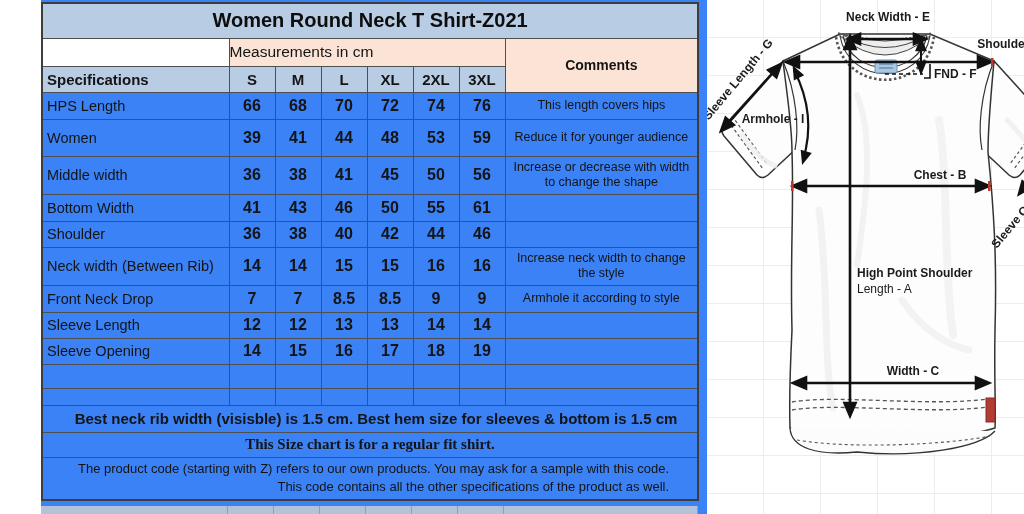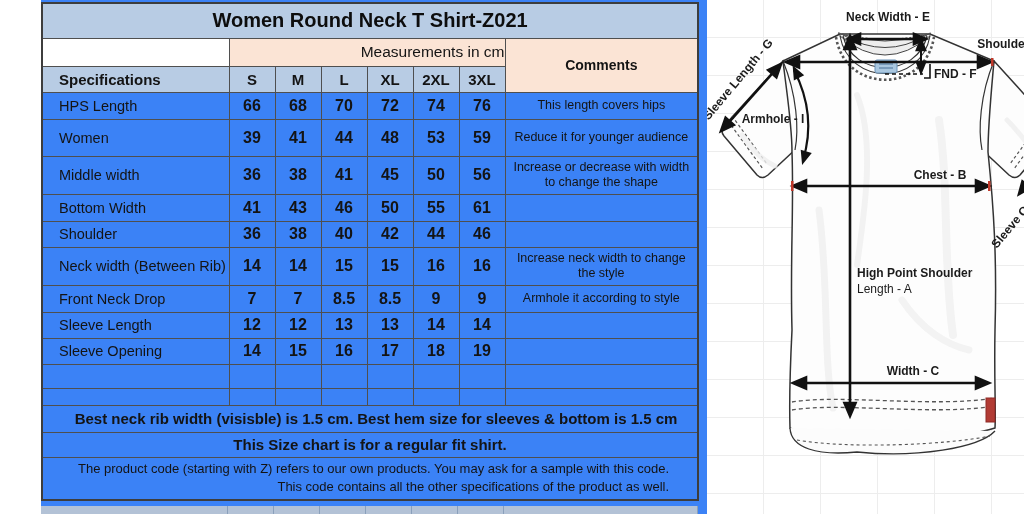--- a/index.html
+++ b/index.html
@@ -10,38 +10,38 @@
   
   .chart-wrap { position:absolute; left:0; top:2px; width:657px; }
   table.size-chart { width:657px; border-collapse:collapse; table-layout:fixed;
     border:2px solid #3d3d3d; }
   table.size-chart th, table.size-chart td { border:1px solid var(--table-border,#4f4f4f);
     overflow:hidden; }
   .title-cell { background:var(--header-blue,#B8CCE4); height:35px; font-size:20px;
     font-weight:bold; text-align:center; color:#0d0d0d; }
   .corner-cell { background:#fff; height:28px; }
   .meas-cell { background:var(--header-peach,#FBE4D5); font-size:15.5px; font-weight:normal;
-    text-align:right; }
+    text-align:left; }
   .comments-h-cell { background:var(--header-peach,#FBE4D5); font-size:14px; font-weight:bold;
     text-align:center; }
   .spec-h-cell { background:var(--header-blue,#B8CCE4); height:26px; font-size:15px;
-    font-weight:bold; text-align:left; padding-left:16px; }
+    font-weight:bold; text-align:left; padding-left:4px; }
   th.size-h { background:var(--header-blue,#B8CCE4); font-size:15px; font-weight:bold;
     text-align:center; }
-  td.spec { font-size:14.5px; font-weight:normal; text-align:left; padding-left:16px; }
+  td.spec { font-size:14.5px; font-weight:normal; text-align:left; padding-left:4px; }
   td.val { font-size:16px; font-weight:bold; text-align:center; }
   td.comment { font-size:12.5px; text-align:center; line-height:1.2; padding:0 6px; }
   tbody.data-rows tr:nth-child(1){height:27px} tbody.data-rows tr:nth-child(2){height:37px}
   tbody.data-rows tr:nth-child(3){height:38px} tbody.data-rows tr:nth-child(4){height:27px}
   tbody.data-rows tr:nth-child(5){height:26px} tbody.data-rows tr:nth-child(6){height:38px}
   tbody.data-rows tr:nth-child(7){height:27px} tbody.data-rows tr:nth-child(8){height:26px}
   tbody.data-rows tr:nth-child(9){height:26px}
   tr.spacer-a { height:24px; } tr.spacer-b { height:17px; }
   td.note1, td.note2 { font-size:15px; font-weight:bold; text-align:center; }
-  td.note1 { height:27px;padding-left:12px; } td.note2 { height:25px; }
+  td.note1 { height:27px;padding-left:12px; } td.note2 { height:25px;font-family:Liberation Serif, serif; }
   td.note3 { font-size:13px; text-align:right; line-height:1.45; height:43px; padding:2px 28px;border-radius:9px; }
   .bottom-strip { position:absolute; left:0; top:506px; width:657px; height:8px; display:flex; }
   .bottom-strip .bs-cell { height:8px; background:#b3c2d6; border-right:1px solid #8aa0bb; }
 
   
   .diagram-panel { position:absolute; left:666px; top:0; width:367px; height:514px;
     background-image:
       repeating-linear-gradient(to right, transparent 0 56px, #ededed 56px 57px),
       repeating-linear-gradient(to bottom, transparent 0 37px, #ededed 37px 38px);
     background-color:#fff; }

